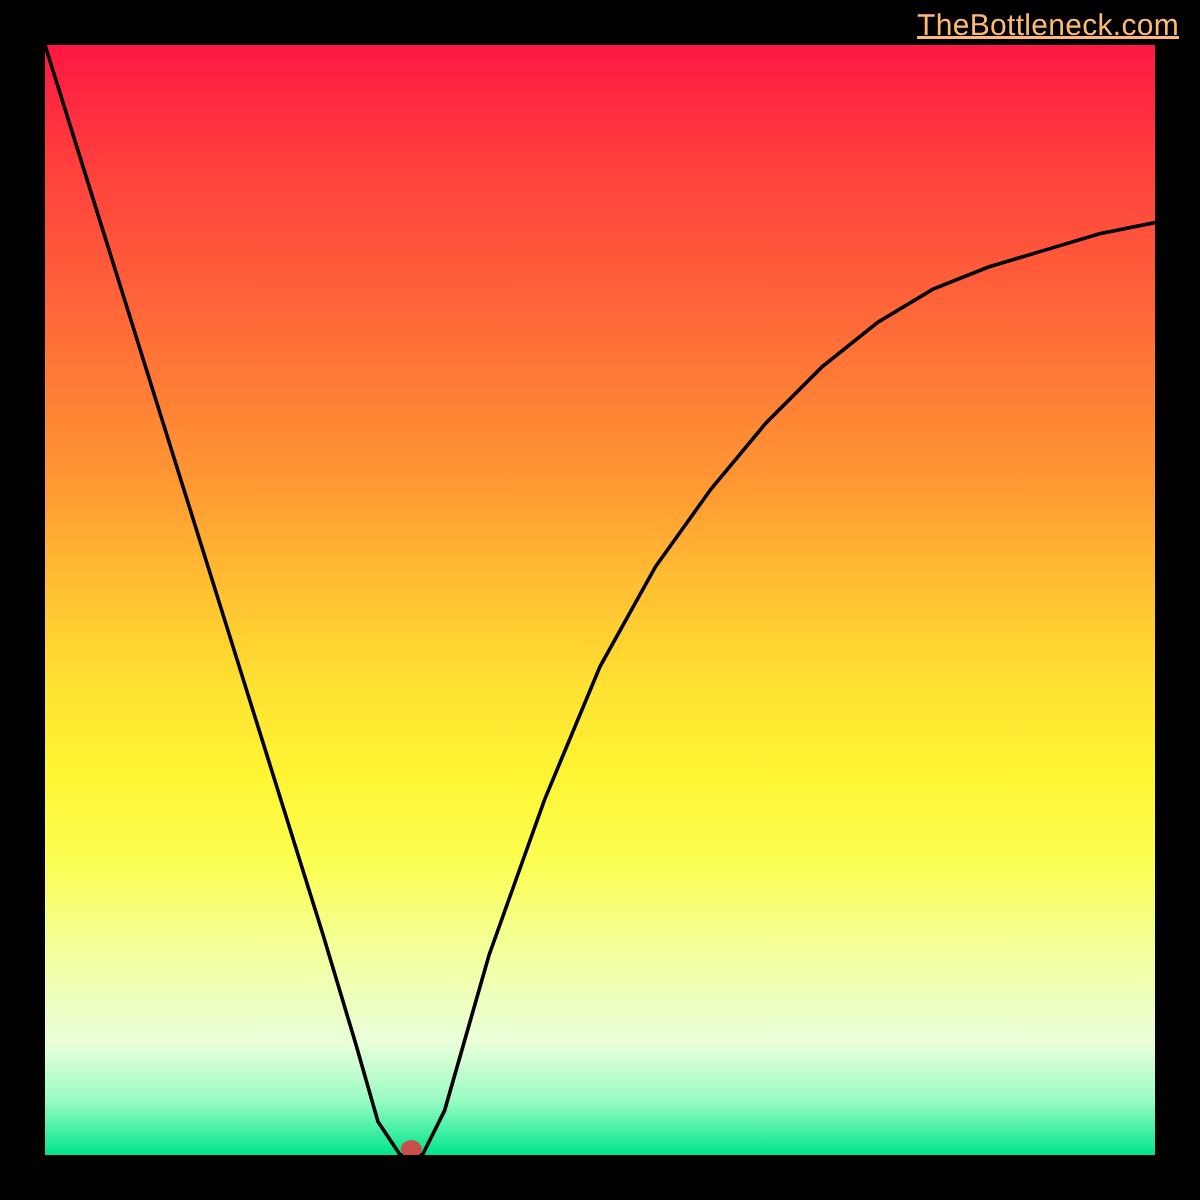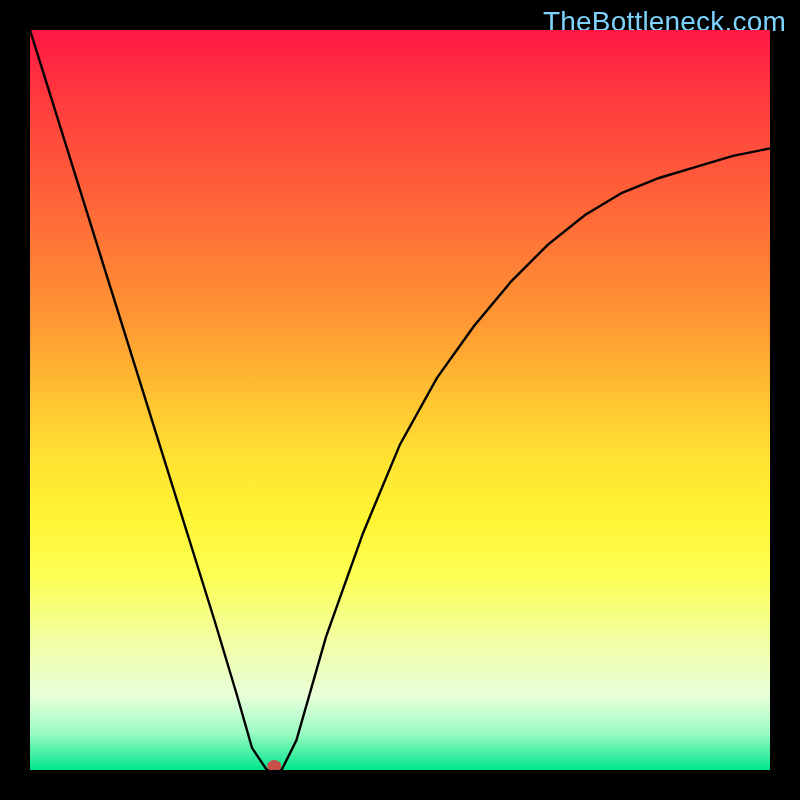--- a/index.html
+++ b/index.html
@@ -39,24 +39,25 @@
       #f3ffa0 82%,
       #e8ffda 90%,
       #9bfcc3 95%,
       #00e58c 100%
     );
   }
   .watermark {
     position: absolute;
     top: 6px;
     right: 14px;
-    color: #7dd3fc;
-    font-size: 28px;
+    color: #fdba74;
+    font-size: 20px;
     letter-spacing: 0.2px;
     font-weight: 500;
+    text-decoration: underline;
   }
   svg.curve {
     position: absolute;
     top: 0;
     left: 0;
   }
 </style>
 </head>
 <body>
 

